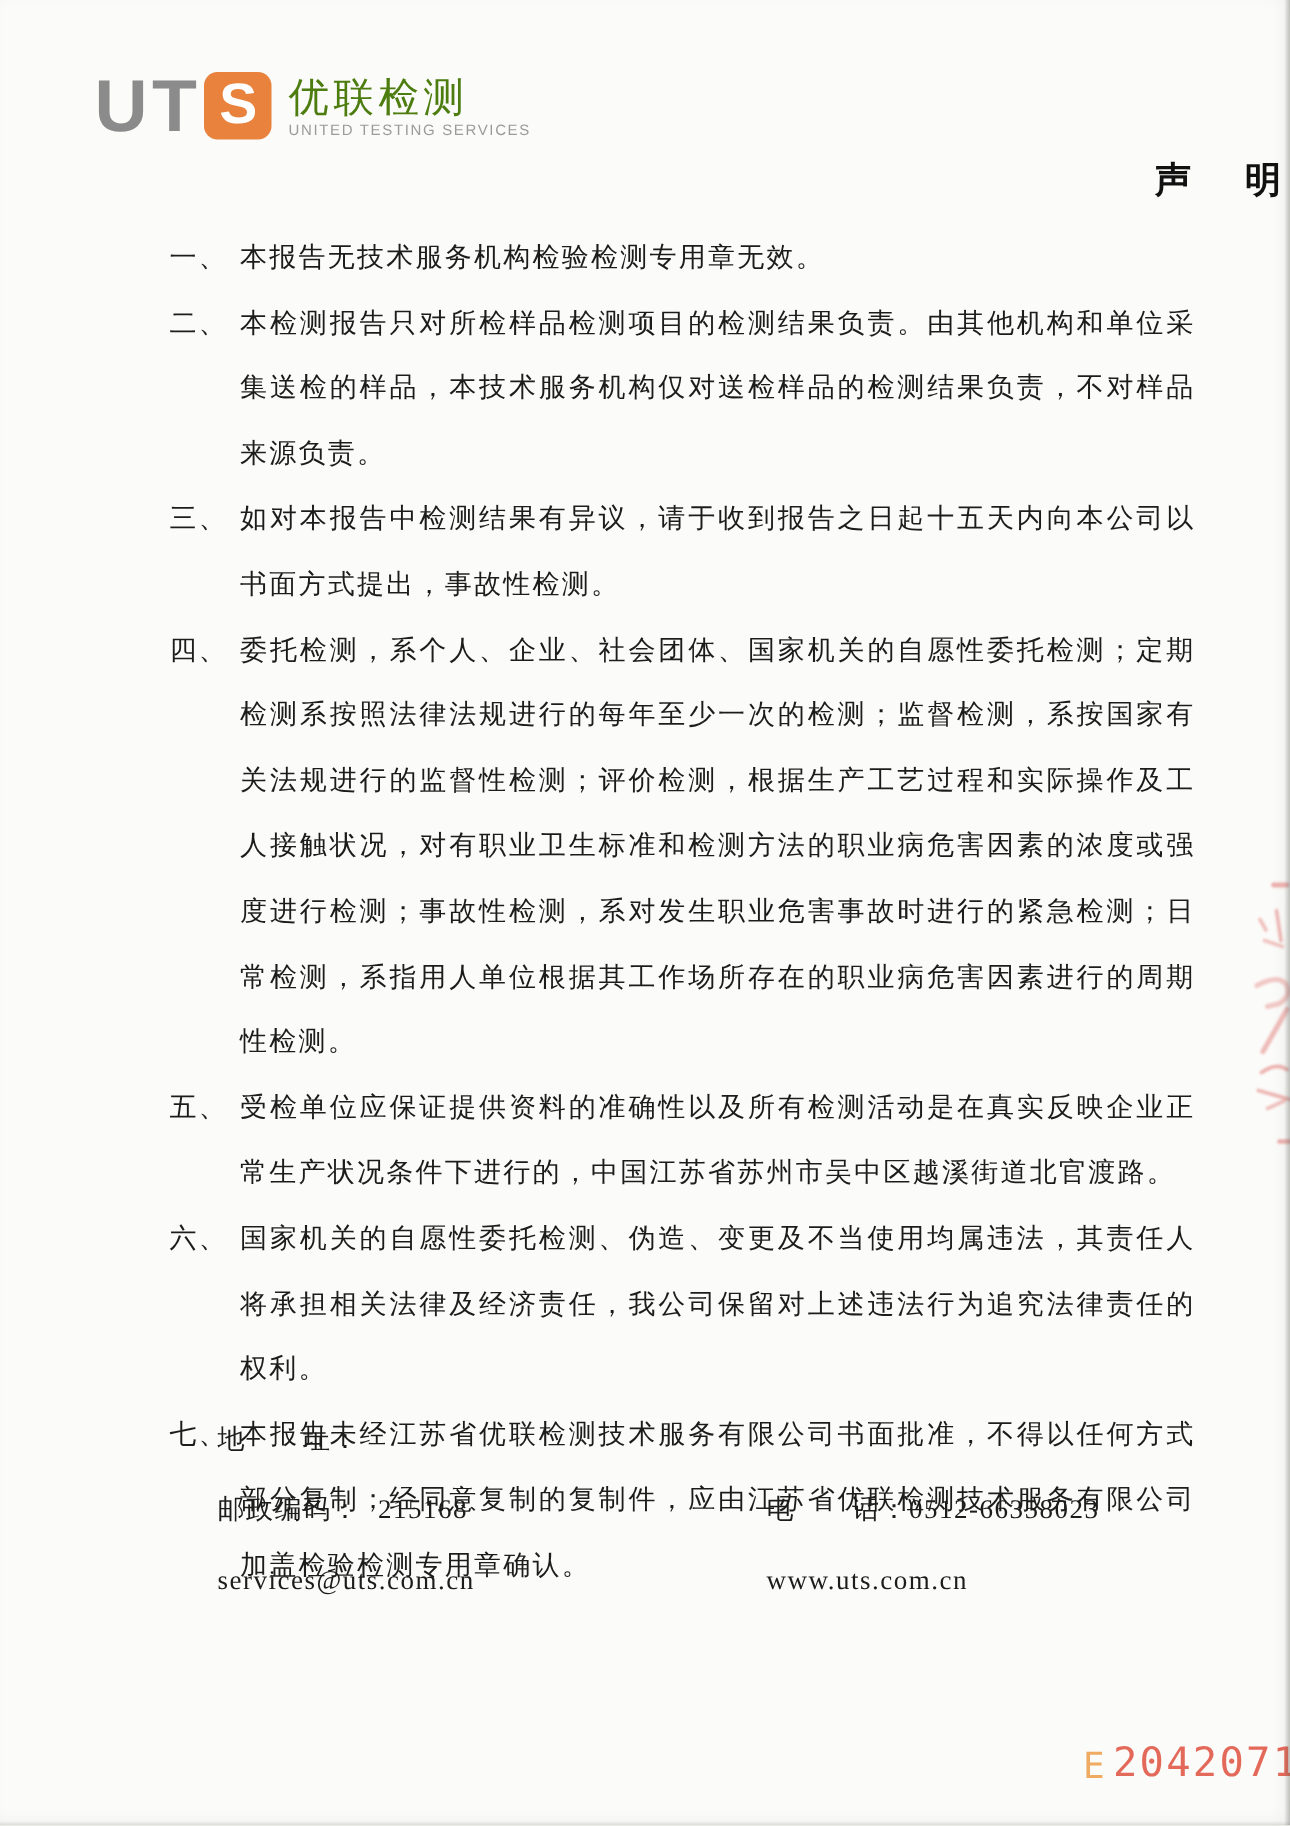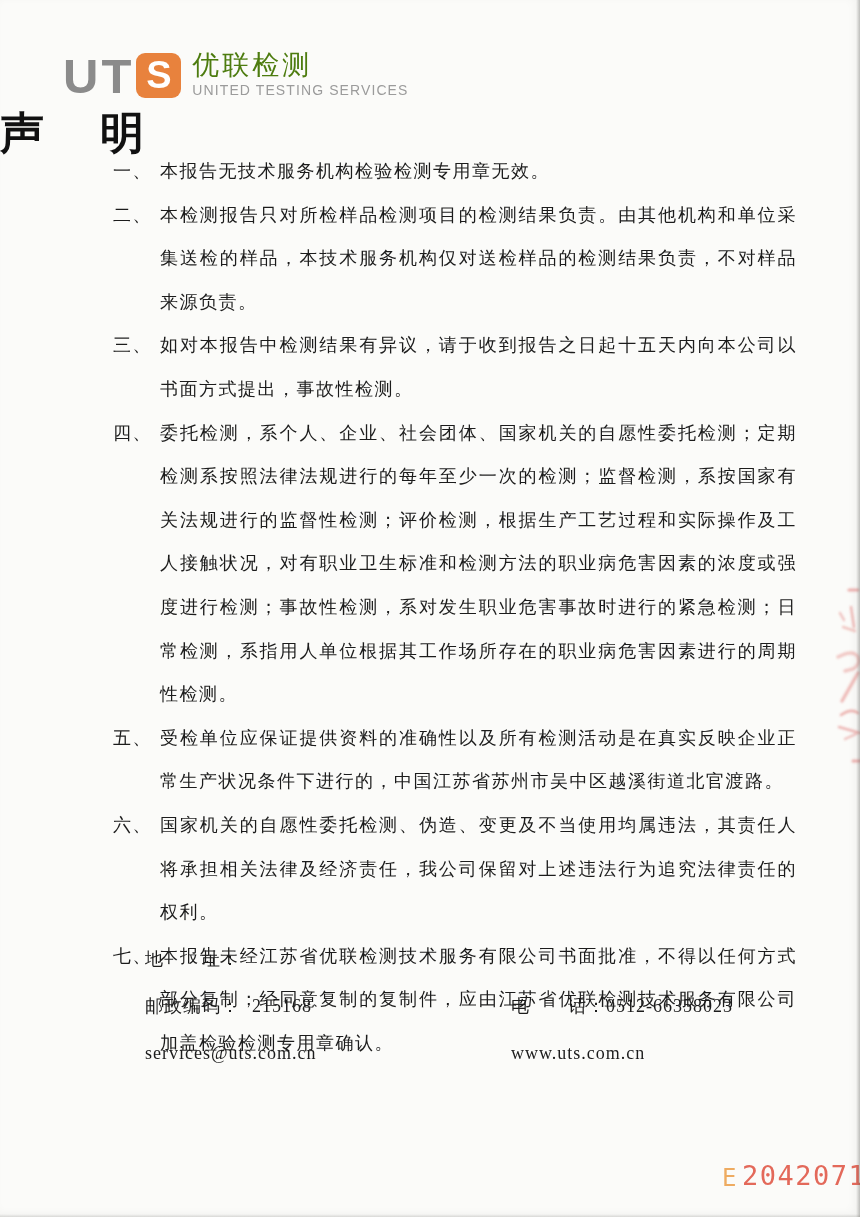--- a/index.html
+++ b/index.html
@@ -41,28 +41,28 @@
     font-weight:bold;font-size:38px;color:#ffffff;line-height:1;
     transform:translateY(-1px);
   }
   .logo-names{margin-left:11px;margin-top:5px;}
   .logo-cn{
     font-family:"Liberation Sans","DejaVu Sans",sans-serif;
     font-size:27px;color:#4d7c0f;letter-spacing:3px;line-height:28px;
   }
   .logo-en{
     font-family:"Liberation Sans","DejaVu Sans",sans-serif;
-    font-size:14px;color:#9b9b9b;letter-spacing:1.1px;margin-top:3px;
+    font-size:10px;color:#9b9b9b;letter-spacing:1.1px;margin-top:3px;
   }
 
   
   .title{
     position:absolute;top:104px;left:0;width:100%;
-    text-align:left;
-    font-size:44px;font-weight:bold;letter-spacing:6px;
+    text-align:right;
+    font-size:24px;font-weight:bold;letter-spacing:6px;
     color:#111;
   }
 
   
   .items{
     position:absolute;left:113px;top:150px;width:684px;
     font-size:18px;line-height:43.6px;letter-spacing:1.5px;
   }
   .item{display:flex;}
   .item .num{width:47px;flex:0 0 47px;}

